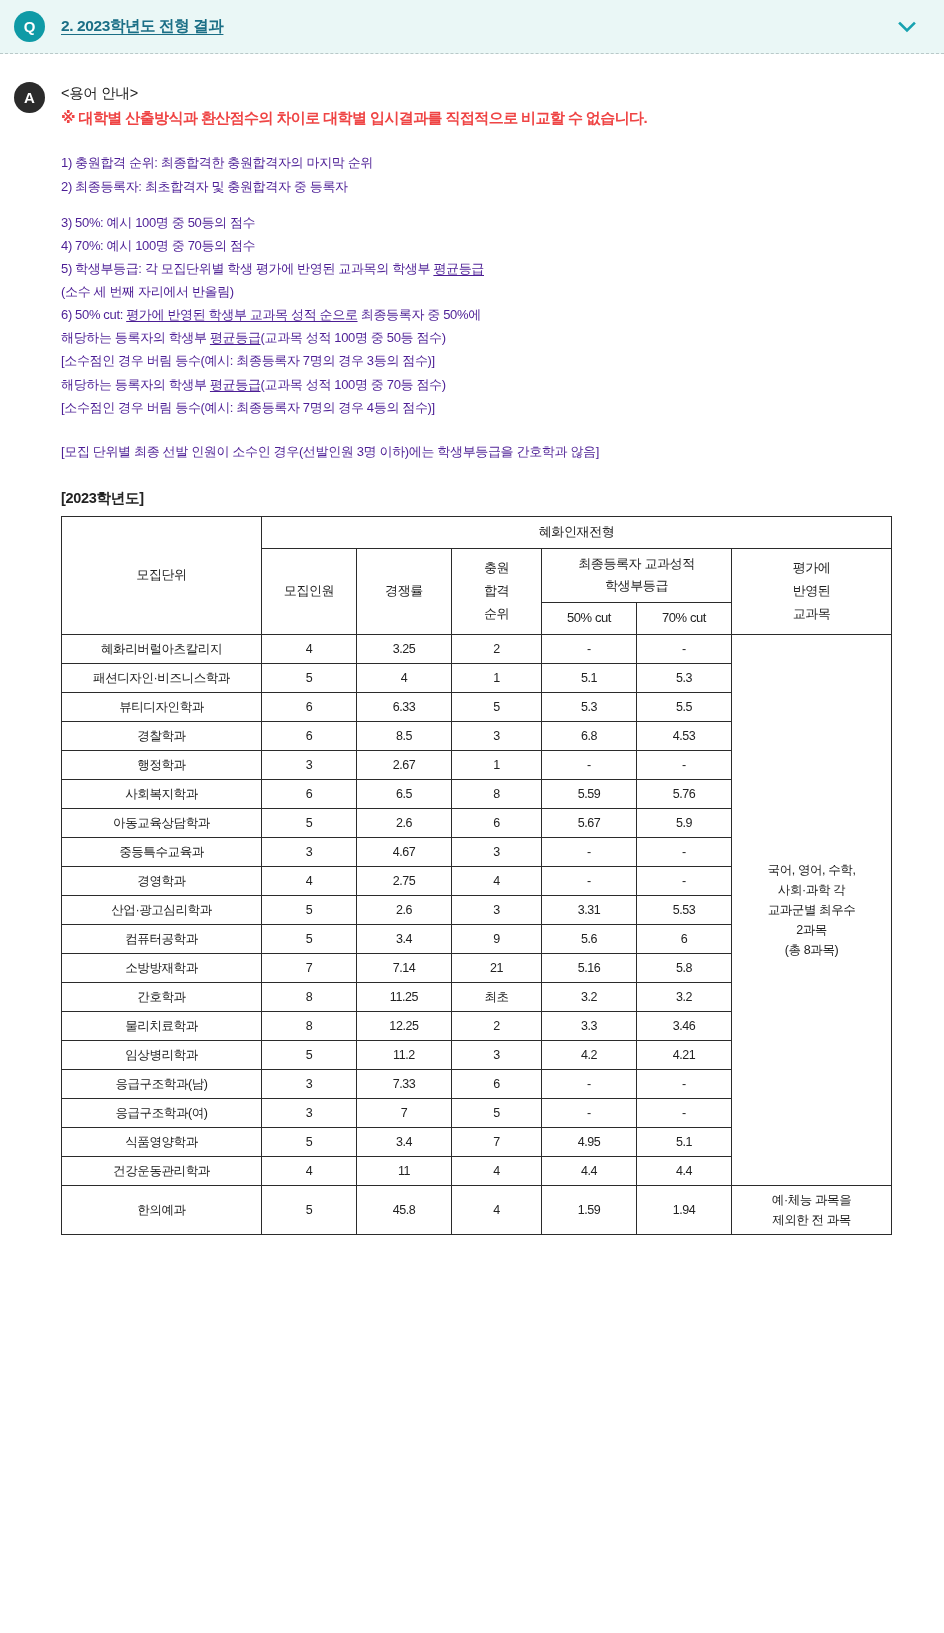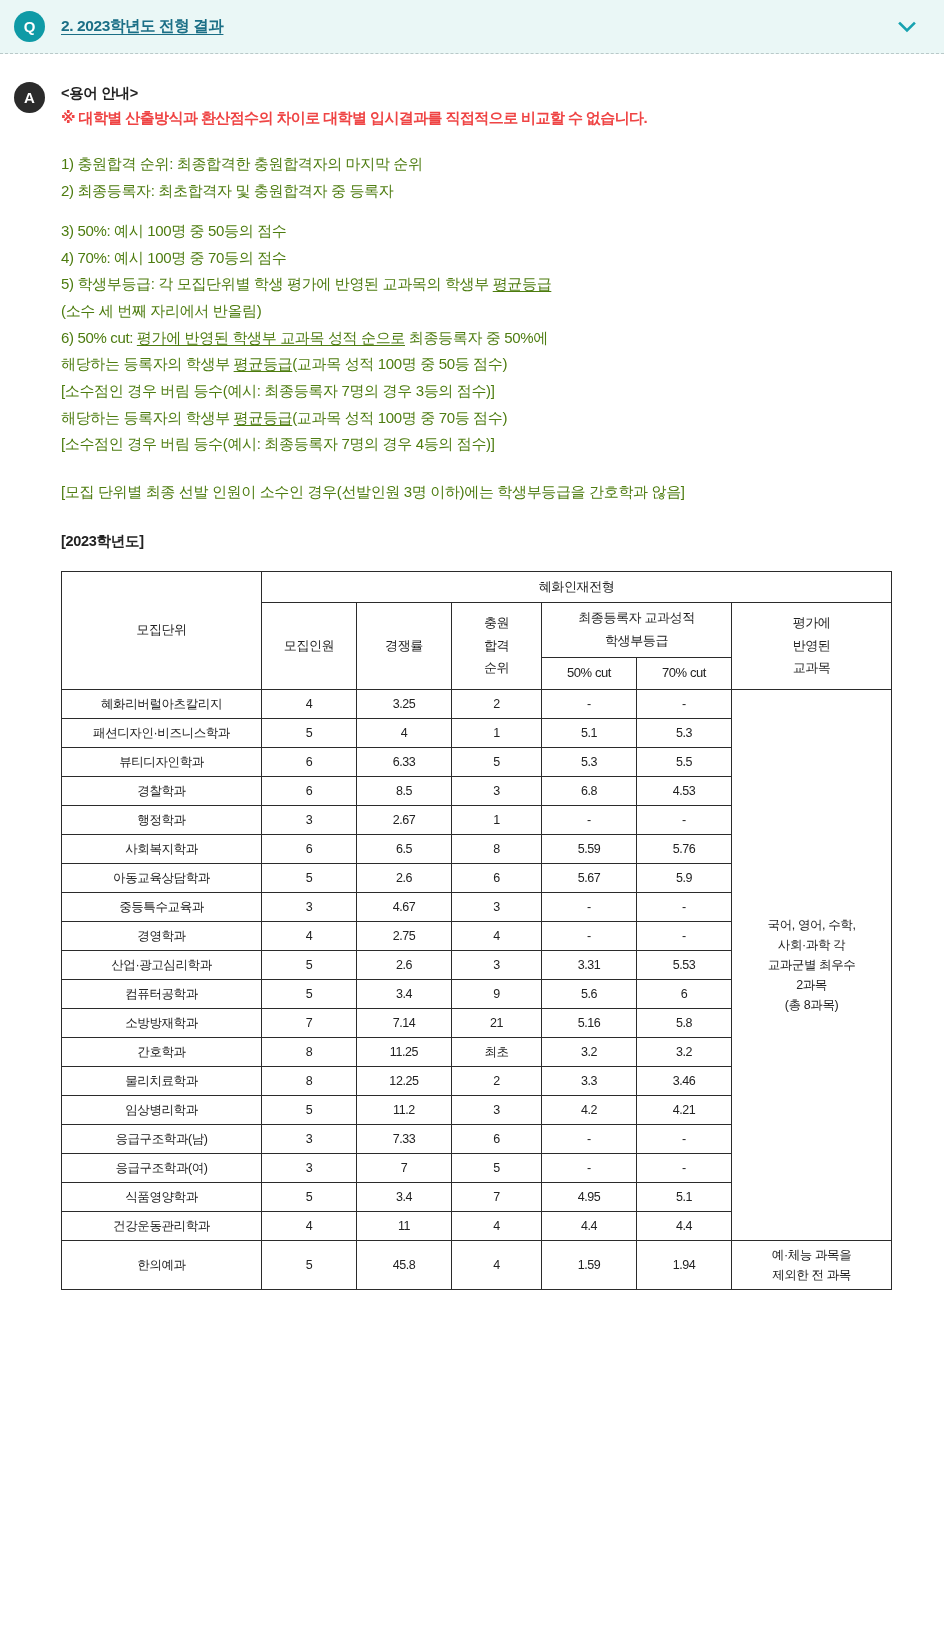--- a/index.html
+++ b/index.html
@@ -73,50 +73,49 @@
     margin-left: 16px;
     flex: 1 1 auto;
     min-width: 0;
   }
 
   .terms-heading {
     font-size: 14.5px;
     color: #222222;
     letter-spacing: -0.3px;
     line-height: 1.55;
-    font-weight: bold;
   }
   .warning-line {
     font-size: 15px;
     font-weight: bold;
     color: #ef4444;
     letter-spacing: -0.6px;
     line-height: 1.6;
     margin-top: 2px;
   }
   .spacer-line { height: 21px; }
   .spacer-line-sm { height: 13px; }
 
   .term-line {
-    font-size: 15px;
-    color: #4d7c0f;
+    font-size: 13px;
+    color: #4c1d95;
     letter-spacing: -0.35px;
     line-height: 1.78;
     white-space: nowrap;
   }
   .u { text-decoration: underline; text-underline-offset: 2px; }
 
   
   .table-caption {
     font-size: 14.5px;
     font-weight: bold;
     color: #222222;
     letter-spacing: -0.3px;
     margin-top: 26px;
-    margin-bottom: 20px;
+    margin-bottom: 8px;
   }
 
   table.results {
     border-collapse: collapse;
     table-layout: fixed;
     width: 830px;
     background: #ffffff;
   }
   table.results th,
   table.results td {

